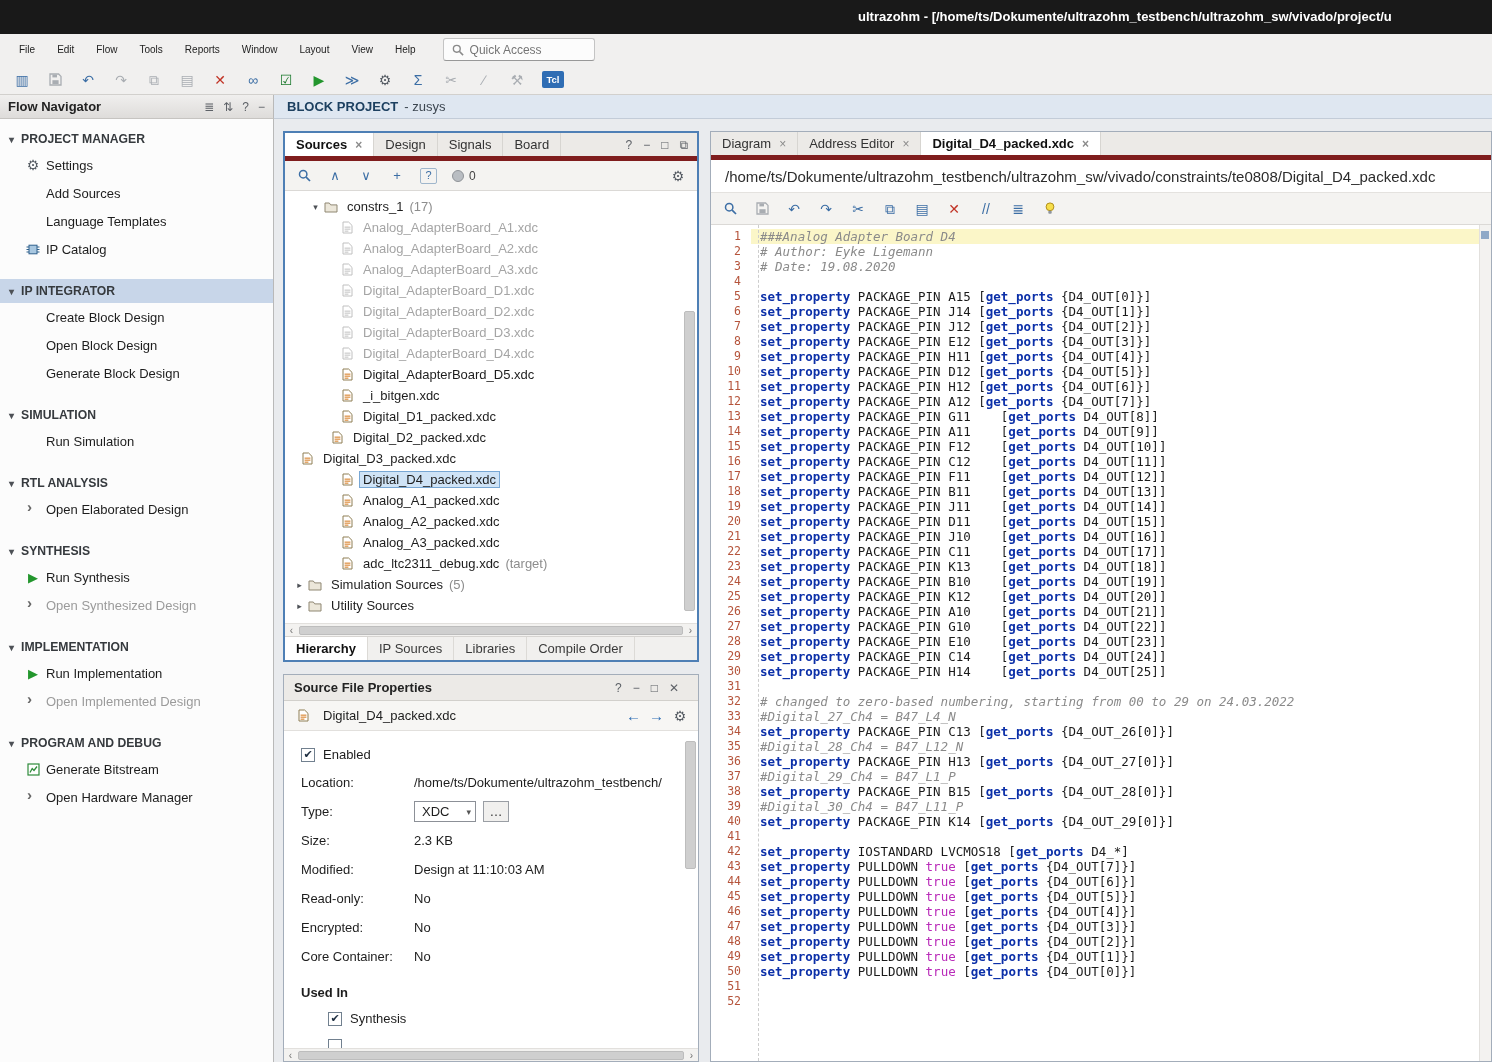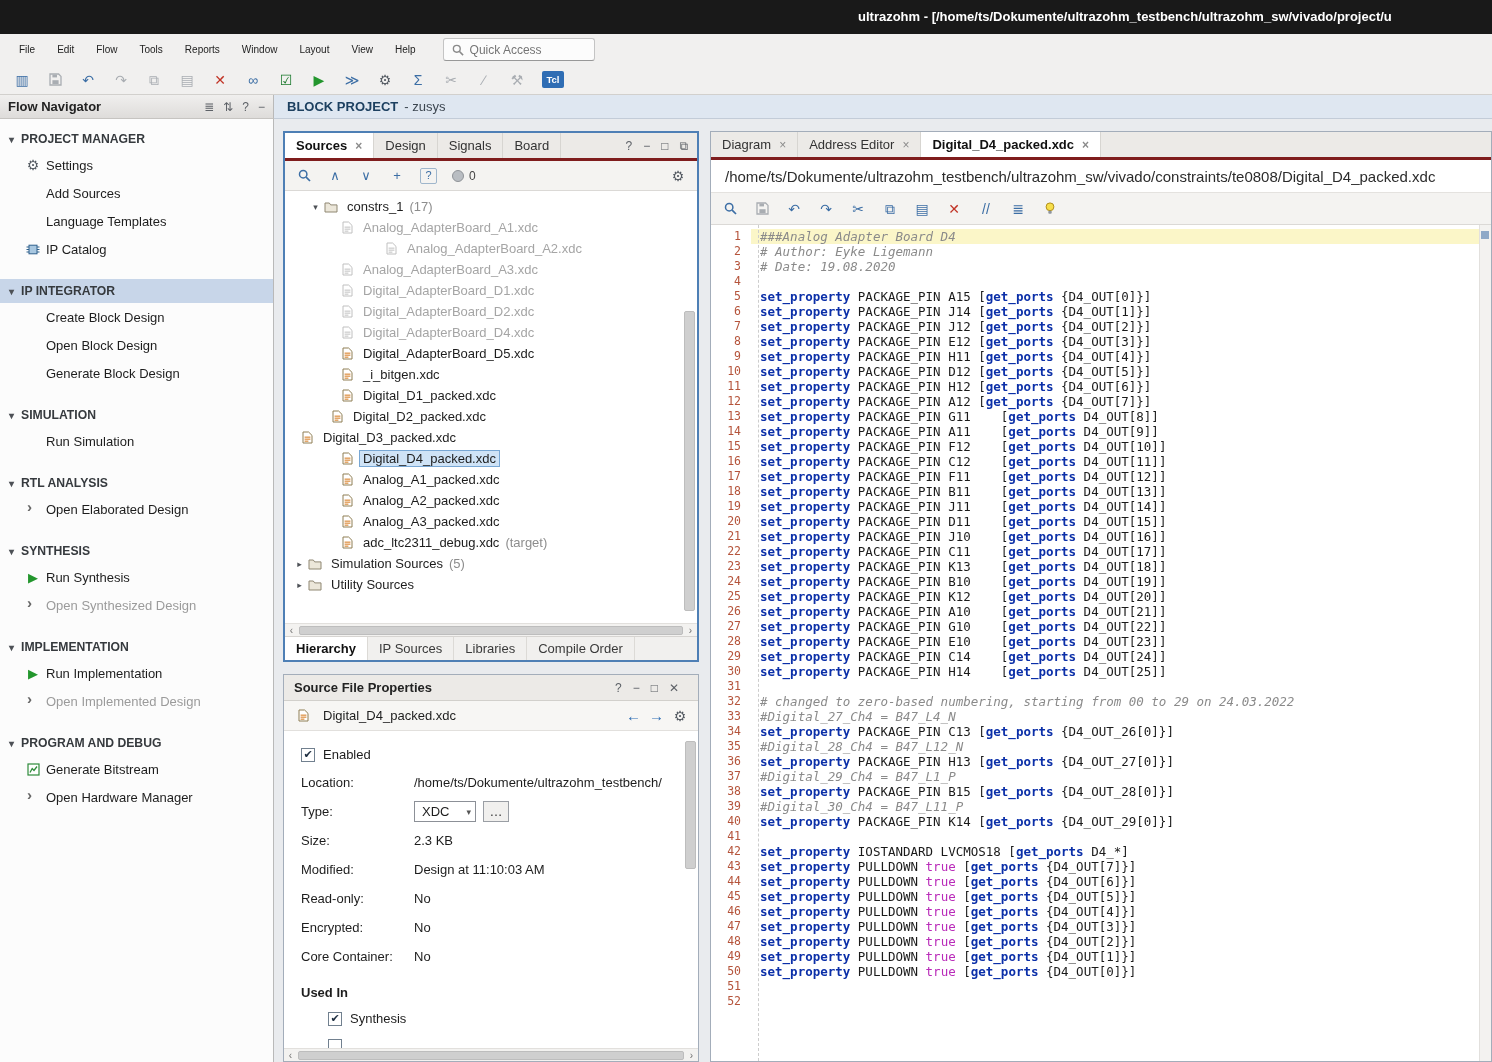--- a/index.html
+++ b/index.html
@@ -48,21 +48,21 @@
 .fn-ic{position:absolute;left:24px;display:inline-flex;width:18px;justify-content:center}
 .fn-ic[data-name="run-icon"]{color:#23962d;font-size:13px}
 .fn-ic[data-name="gear-icon"]{color:#555b63;font-size:14px}
 
 
 .panel{position:absolute;background:#fff;display:flex;flex-direction:column;overflow:hidden}
 #sources-panel{left:283px;top:131px;width:416px;height:531px;border:2px solid #4e7fb5}
 #props-panel{left:283px;top:674px;width:416px;height:388px;border:1px solid #a3adba}
 #editor-panel{left:710px;top:131px;width:782px;height:931px;border:1px solid #a3adba}
 
-.panel-tabs{height:28px;background:#eceae7;border-bottom:3px solid #7f1d1d;display:flex;align-items:stretch;flex:none}
+.panel-tabs{height:28px;background:#eceae7;border-bottom:5px solid #7f1d1d;display:flex;align-items:stretch;flex:none}
 .ptab{display:flex;align-items:center;gap:8px;padding:0 11px;border-right:1px solid #d7d5d1;font-size:13px;color:#333;cursor:default}
 .ptab.active{background:#fff;font-weight:bold;color:#111}
 .ptab-x{color:#8b8b8b;font-size:12px}
 .panel-winbtns{margin-left:auto;display:flex;align-items:center;gap:11px;padding-right:9px;color:#5d6167;font-size:12px}
 .wbtn{cursor:default}
 
 .subtoolbar{height:30px;background:#f4f3f1;border-bottom:1px solid #dbd9d6;display:flex;align-items:center;gap:15px;padding:0 11px;flex:none}
 .icon.sm{font-size:13px}
 .icon.boxed{border:1px solid #9fb6cc;width:17px;height:16px;font-size:11px;border-radius:2px}
 .badge{display:flex;align-items:center;gap:5px}
@@ -403,21 +403,21 @@
             <span class="tico" data-name="file-icon">
               <svg width="11" height="13" viewBox="0 0 11 13">
                 <path d="M1 1h5.6L10 4.4V12H1z" fill="#fff" stroke="#c0c0c0" stroke-width="1"></path>
                 <rect x="2.6" y="5.6" width="5.8" height="1.1" fill="#c6c6c6"></rect>
                 <rect x="2.6" y="7.6" width="5.8" height="1.1" fill="#c6c6c6"></rect>
                 <rect x="2.6" y="9.6" width="3.8" height="1.1" fill="#c6c6c6"></rect>
               </svg>
             </span>
             <span class="tlabel" data-name="tree-item-label">Analog_AdapterBoard_A1.xdc</span>
           </div>
-          <div class="trow disabled" data-name="tree-file-analog-adapterboard-a2-xdc" style="padding-left: 40px; margin-left: 44px;">
+          <div class="trow disabled" data-name="tree-file-analog-adapterboard-a2-xdc" style="padding-left: 40px;">
             <span class="tchev" data-name="tree-indent"></span>
             <span class="tico" data-name="file-icon">
               <svg width="11" height="13" viewBox="0 0 11 13">
                 <path d="M1 1h5.6L10 4.4V12H1z" fill="#fff" stroke="#c0c0c0" stroke-width="1"></path>
                 <rect x="2.6" y="5.6" width="5.8" height="1.1" fill="#c6c6c6"></rect>
                 <rect x="2.6" y="7.6" width="5.8" height="1.1" fill="#c6c6c6"></rect>
                 <rect x="2.6" y="9.6" width="3.8" height="1.1" fill="#c6c6c6"></rect>
               </svg>
             </span>
             <span class="tlabel" data-name="tree-item-label">Analog_AdapterBoard_A2.xdc</span>
@@ -450,20 +450,32 @@
             <span class="tchev" data-name="tree-indent"></span>
             <span class="tico" data-name="file-icon">
               <svg width="11" height="13" viewBox="0 0 11 13">
                 <path d="M1 1h5.6L10 4.4V12H1z" fill="#fff" stroke="#c0c0c0" stroke-width="1"></path>
                 <rect x="2.6" y="5.6" width="5.8" height="1.1" fill="#c6c6c6"></rect>
                 <rect x="2.6" y="7.6" width="5.8" height="1.1" fill="#c6c6c6"></rect>
                 <rect x="2.6" y="9.6" width="3.8" height="1.1" fill="#c6c6c6"></rect>
               </svg>
             </span>
             <span class="tlabel" data-name="tree-item-label">Digital_AdapterBoard_D2.xdc</span>
+          </div>
+          <div class="trow disabled" data-name="tree-file-digital-adapterboard-d3-xdc" style="padding-left: 40px;">
+            <span class="tchev" data-name="tree-indent"></span>
+            <span class="tico" data-name="file-icon">
+              <svg width="11" height="13" viewBox="0 0 11 13">
+                <path d="M1 1h5.6L10 4.4V12H1z" fill="#fff" stroke="#c0c0c0" stroke-width="1"></path>
+                <rect x="2.6" y="5.6" width="5.8" height="1.1" fill="#c6c6c6"></rect>
+                <rect x="2.6" y="7.6" width="5.8" height="1.1" fill="#c6c6c6"></rect>
+                <rect x="2.6" y="9.6" width="3.8" height="1.1" fill="#c6c6c6"></rect>
+              </svg>
+            </span>
+            <span class="tlabel" data-name="tree-item-label">Digital_AdapterBoard_D3.xdc</span>
           </div>
           <div class="trow disabled" data-name="tree-file-digital-adapterboard-d4-xdc" style="padding-left: 40px;">
             <span class="tchev" data-name="tree-indent"></span>
             <span class="tico" data-name="file-icon">
               <svg width="11" height="13" viewBox="0 0 11 13">
                 <path d="M1 1h5.6L10 4.4V12H1z" fill="#fff" stroke="#c0c0c0" stroke-width="1"></path>
                 <rect x="2.6" y="5.6" width="5.8" height="1.1" fill="#c6c6c6"></rect>
                 <rect x="2.6" y="7.6" width="5.8" height="1.1" fill="#c6c6c6"></rect>
                 <rect x="2.6" y="9.6" width="3.8" height="1.1" fill="#c6c6c6"></rect>
               </svg>

